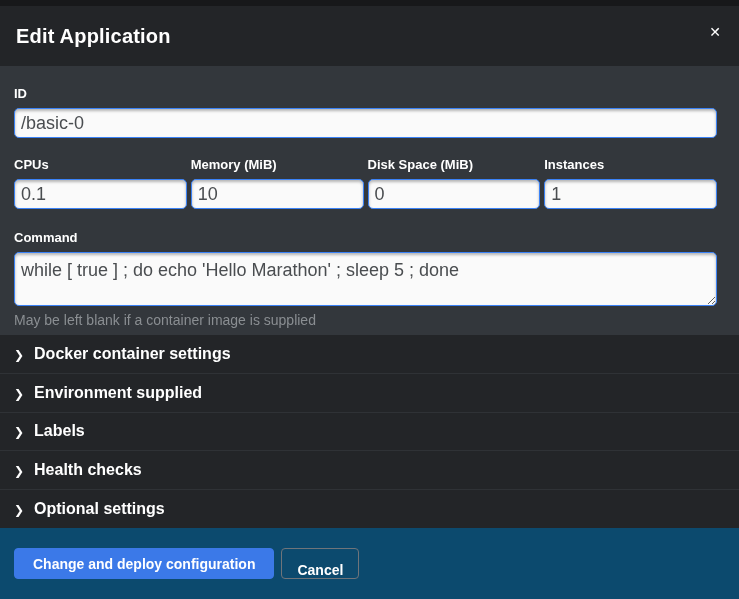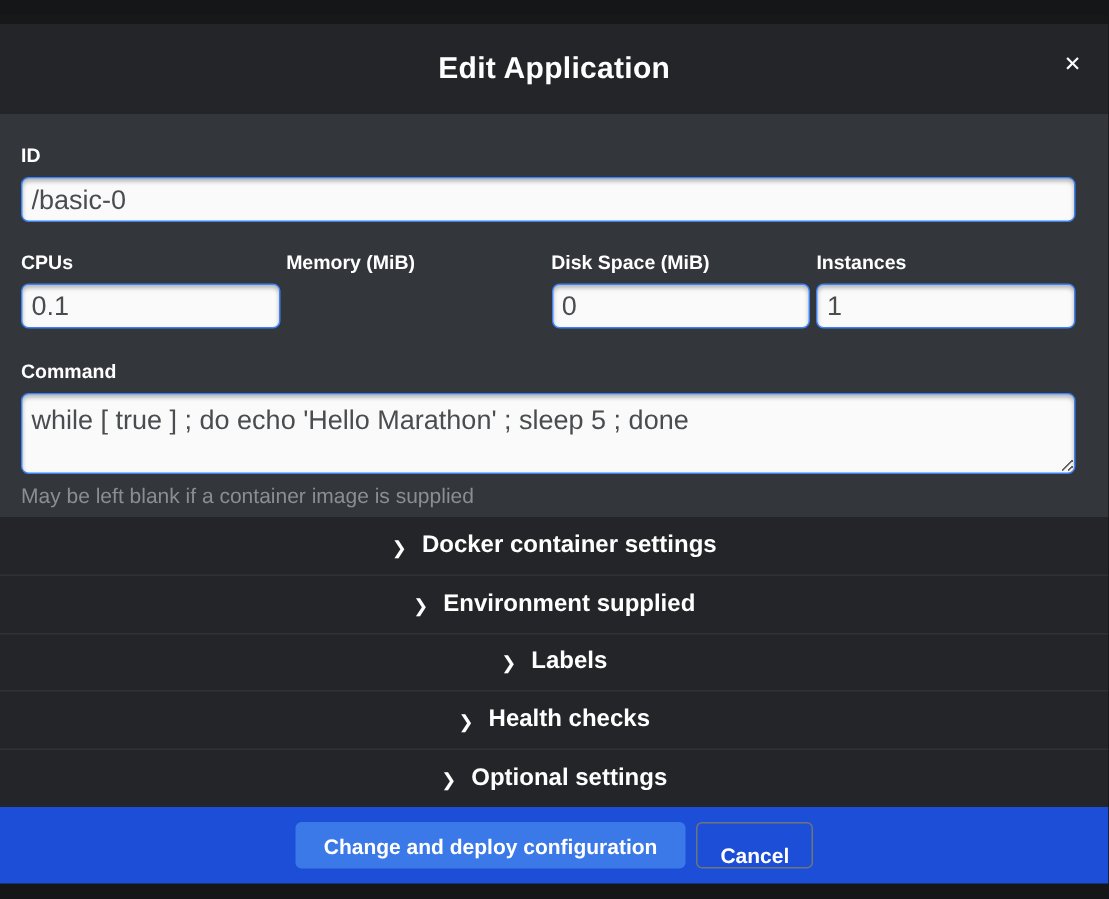--- a/index.html
+++ b/index.html
@@ -1,15 +1,15 @@
 <!DOCTYPE html>
 <html><head>
 <meta charset="utf-8">
 <style>
-  * { margin: 0; padding: 0; box-sizing: border-box; justify-content: center; }
+  * { margin: 0; padding: 0; box-sizing: border-box; }
   html, body { width: 739px; height: 599px; overflow: hidden; }
   body {
     font-family: "Liberation Sans", sans-serif;
     background: #151618;
     color: #ffffff;
   }
   .modal {
     width: 739px; height: 599px;
     display: flex; flex-direction: column;
   }
@@ -92,22 +92,22 @@
     font-size: 12px;
     margin-right: 10px;
     line-height: 1;
     transform: translateY(1px);
   }
   .section-label {
     font-size: 16px; font-weight: 700; color: #ffffff;
   }
 
   .modal-footer {
-    height: 51px; flex: 0 0 auto;
-    background: #1d4ed8;
+    height: 71px; flex: 0 0 auto;
+    background: #0c4a6e;
     display: flex; align-items: center;
     padding: 0 14px;
     gap: 7px;
   }
   .btn {
     height: 31px;
     border-radius: 4px;
     font-family: "Liberation Sans", sans-serif;
     font-size: 14px; font-weight: 700;
     cursor: pointer;
@@ -146,20 +146,21 @@
       <input class="text-input" type="text" value="/basic-0" style="">
     </div>
 
     <div class="resources-row">
       <div class="form-group">
         <label class="field-label">CPUs</label>
         <input class="text-input" type="text" value="0.1" style="">
       </div>
       <div class="form-group">
         <label class="field-label">Memory (MiB)</label>
+        <input class="text-input" type="text" value="10" style="">
       </div>
       <div class="form-group">
         <label class="field-label">Disk Space (MiB)</label>
         <input class="text-input" type="text" value="0" style="">
       </div>
       <div class="form-group">
         <label class="field-label">Instances</label>
         <input class="text-input" type="text" value="1" style="">
       </div>
     </div>

